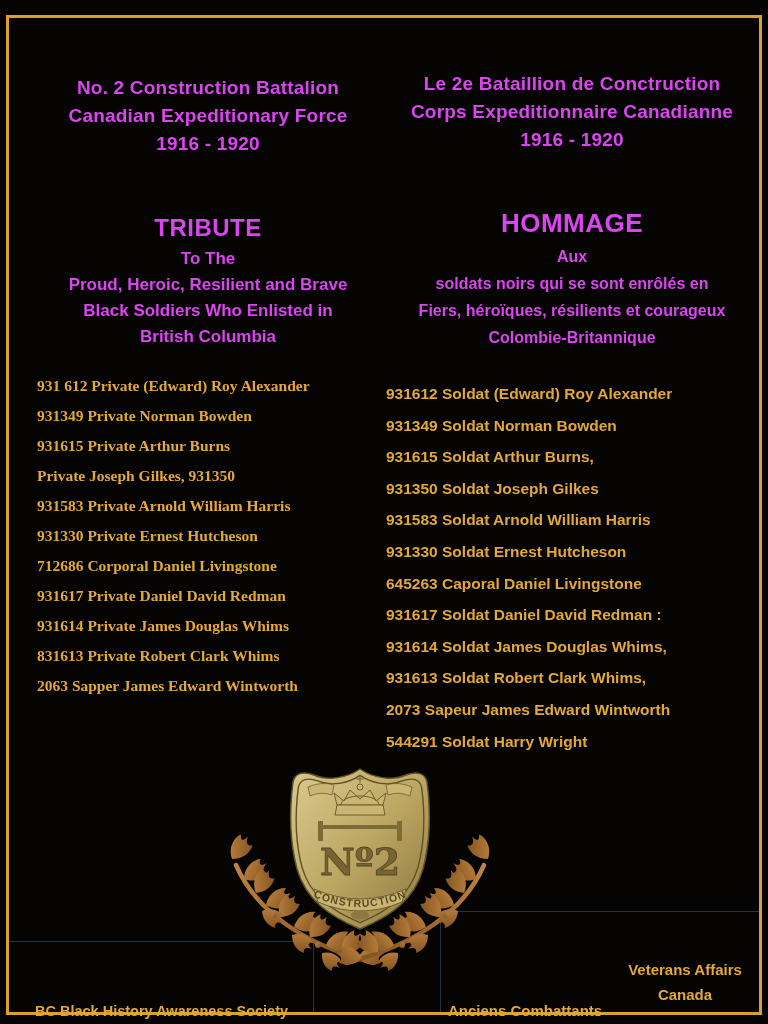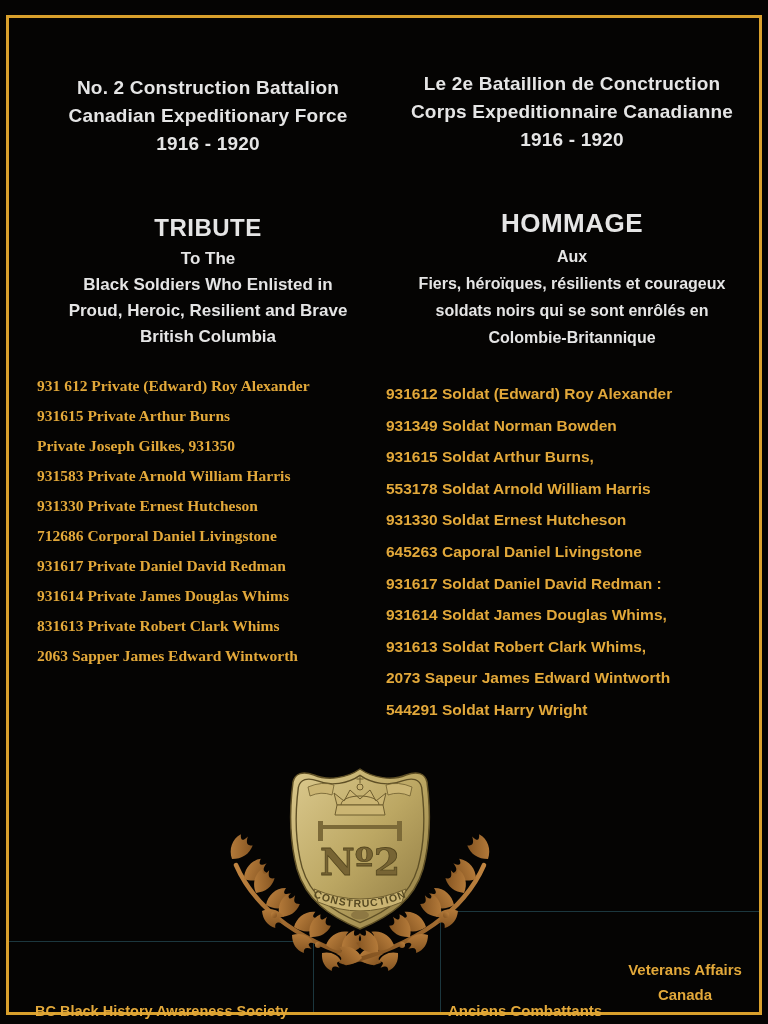--- a/index.html
+++ b/index.html
@@ -4,21 +4,21 @@
 <style>
   html,body{margin:0;padding:0;background:#000;}
   .poster{
     position:relative;width:768px;height:1024px;background:#050403;
     overflow:hidden;font-family:"Liberation Sans",sans-serif;font-weight:bold;
   }
   .frame{
     position:absolute;left:6px;top:15px;right:6px;bottom:9px;
     border:3px solid #D9A02C;pointer-events:none;
   }
-  .col-text{position:absolute;text-align:center;color:#e5e5e5;}
+  .col-text{position:absolute;text-align:center;color:#d946ef;}
   .title{font-size:19px;line-height:28px;letter-spacing:.2px;}
   .title-en{left:30px;top:74px;width:356px;}
   .title-fr{left:392px;top:70px;width:360px;}
   .tribute{left:30px;top:214px;width:356px;}
   .hommage{left:392px;top:208px;width:360px;}
   .trib-head{font-size:24px;letter-spacing:.5px;margin-bottom:4px;}
   .hom-head{font-size:26px;letter-spacing:.5px;margin-bottom:4px;}
   .trib-line{font-size:17px;line-height:26px;}
   .hom-line{font-size:16px;line-height:27px;}
   .roster{position:absolute;color:#E2A83A;text-align:left;}
@@ -53,51 +53,53 @@
 
   <div class="col-text title title-fr">
     <div>Le 2e  Bataillion de Conctruction</div>
     <div>Corps Expeditionnaire Canadianne</div>
     <div>1916 - 1920</div>
   </div>
 
   <div class="col-text tribute">
     <div class="trib-head">TRIBUTE</div>
     <div class="trib-line">To The</div>
+    <div class="trib-line">Proud, Heroic, Resilient and Brave</div>
     <div class="trib-line">Black Soldiers  Who Enlisted in</div>
-    <div class="trib-line">Proud, Heroic, Resilient and Brave</div>
     <div class="trib-line">British Columbia</div>
   </div>
 
   <div class="col-text hommage">
     <div class="hom-head">HOMMAGE</div>
     <div class="hom-line">Aux</div>
+    <div class="hom-line">soldats noirs qui se sont enrôlés en</div>
     <div class="hom-line">Fiers, héroïques, résilients et courageux</div>
-    <div class="hom-line">soldats noirs qui se sont enrôlés en</div>
     <div class="hom-line">Colombie-Britannique</div>
   </div>
 
   <div class="roster roster-en">
     <div class="r-item">931 612 Private (Edward) Roy Alexander</div>
+    <div class="r-item">931349 Private Norman Bowden</div>
     <div class="r-item">931615 Private Arthur Burns</div>
     <div class="r-item">Private Joseph Gilkes, 931350</div>
     <div class="r-item">931583 Private Arnold William Harris</div>
     <div class="r-item">931330 Private Ernest Hutcheson</div>
     <div class="r-item">712686 Corporal Daniel Livingstone</div>
     <div class="r-item">931617 Private Daniel David Redman</div>
     <div class="r-item">931614 Private James Douglas Whims</div>
     <div class="r-item">831613 Private Robert Clark Whims</div>
     <div class="r-item">2063 Sapper James Edward Wintworth</div>
   </div>
 
   <div class="roster roster-fr">
     <div class="r-item">931612 Soldat (Edward) Roy Alexander</div>
     <div class="r-item">931349 Soldat Norman Bowden</div>
     <div class="r-item">931615 Soldat Arthur Burns,</div>
-    <div class="r-item">553178 Soldat Arnold William Harris</div>
+    <div class="r-item">931350 Soldat Joseph Gilkes</div>
+    <div class="r-item">931583 Soldat Arnold William Harris</div>
     <div class="r-item">931330 Soldat Ernest Hutcheson</div>
     <div class="r-item">645263 Caporal Daniel Livingstone</div>
     <div class="r-item">931617 Soldat Daniel David Redman :</div>
     <div class="r-item">931614 Soldat  James Douglas Whims,</div>
     <div class="r-item">931613 Soldat Robert Clark Whims,</div>
     <div class="r-item">2073 Sapeur James Edward Wintworth</div>
     <div class="r-item">544291 Soldat Harry Wright</div>
   </div>
 
   <div class="seam seam-h-left"></div>

